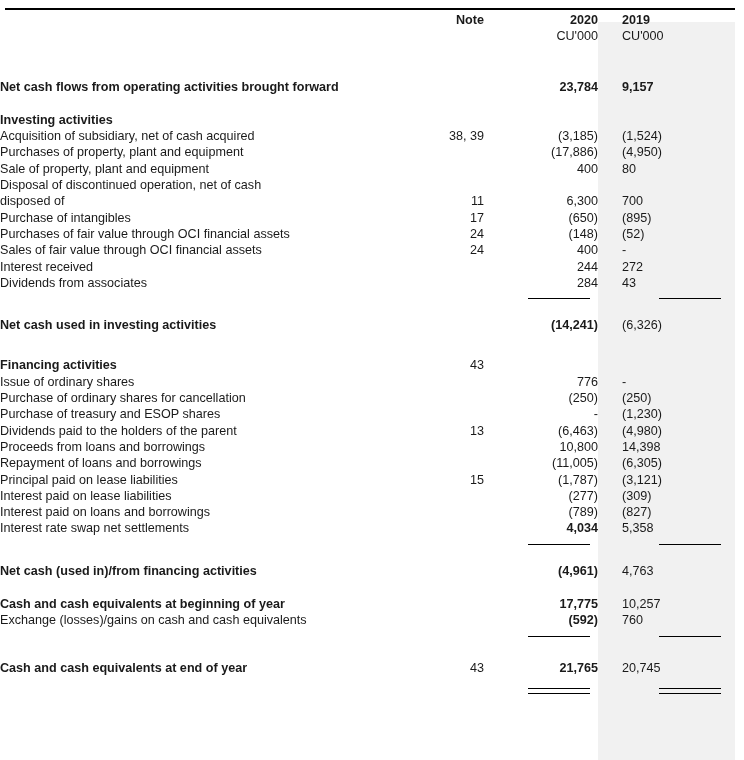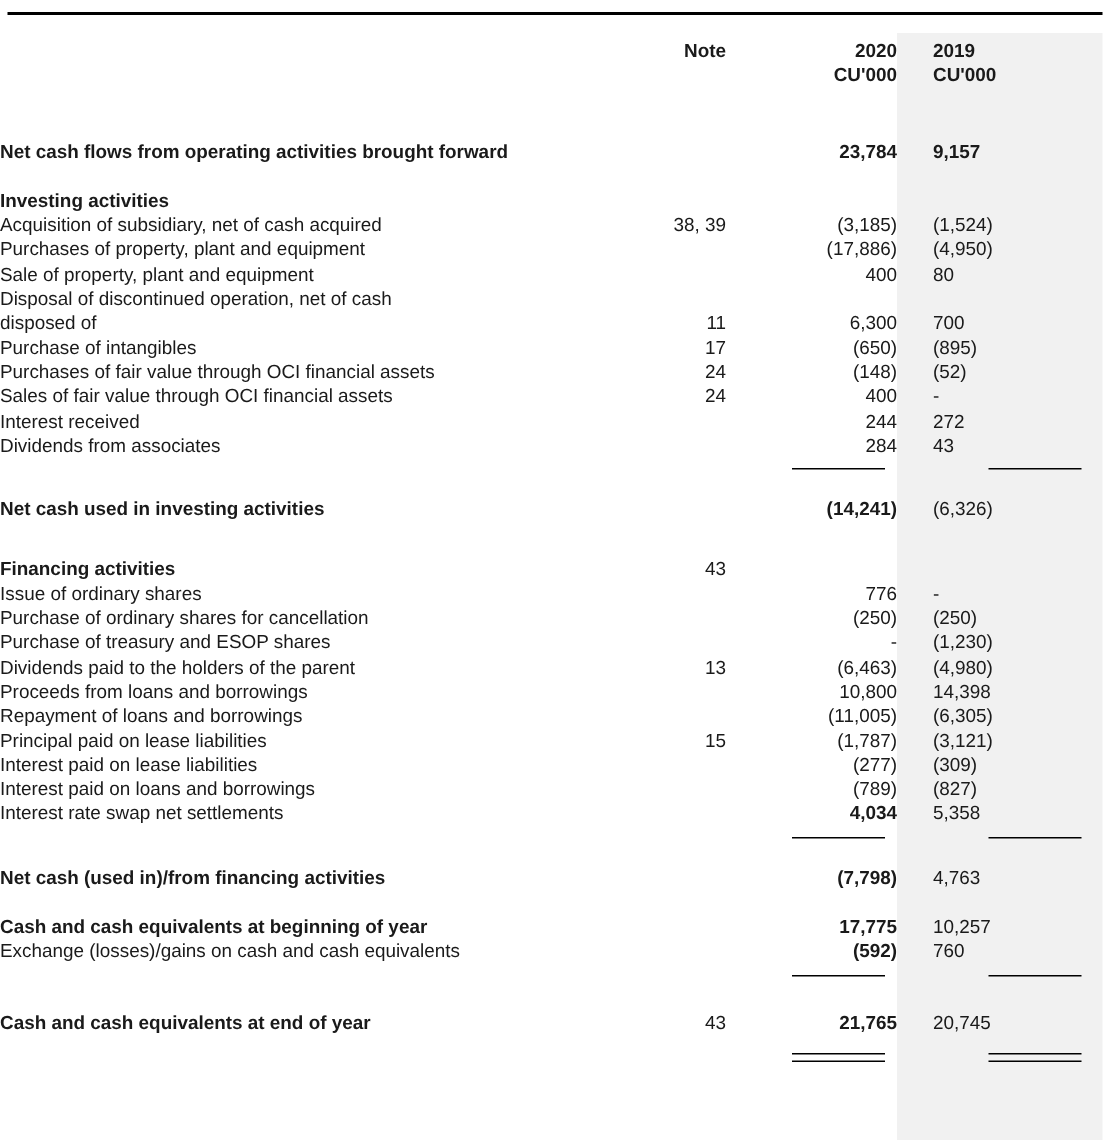--- a/index.html
+++ b/index.html
@@ -38,21 +38,21 @@
     top: 8px;
     width: 730px;
     height: 2px;
     background: #000000;
     z-index: 2;
   }
 
   .sheet {
     position: relative;
     z-index: 3;
-    padding-top: 26px;
+    padding-top: 12px;
   }
 
   table.cf {
     border-collapse: collapse;
     width: 744px;
     table-layout: fixed;
     font-size: 12.6px;
   }
 
   table.cf td {
@@ -70,21 +70,21 @@
 
   .label      { padding-left: 17px; }
   .note       { text-align: right; padding-right: 8px; }
   .num        { text-align: right; padding-right: 8px; }
   .num2019    { text-align: left; padding-right: 23px; }
 
   .bold { font-weight: bold; margin-left: 40px; }
 
   
   .hdr-year { font-weight: bold; }
-  .hdr-unit { font-weight: bold; }
+  .hdr-unit { font-weight: normal; }
 
   
   tr.sp-xs td { height: 7px; line-height: 7px; font-size: 1px; }
   tr.sp-sm td { height: 12px; line-height: 12px; font-size: 1px; }
   tr.sp-md td { height: 17px; line-height: 17px; font-size: 1px; }
   tr.sp-lg td { height: 24px; line-height: 24px; font-size: 1px; }
   tr.sp-xl td { height: 34px; line-height: 34px; font-size: 1px; }
 
   
   tr.rule-row td { height: 12px; line-height: 12px; font-size: 1px; padding: 0; }
@@ -362,21 +362,21 @@
               <span class="rule-line rule-2019"></span>
             </td>
         </tr>
         <tr class="sp-xs">
             <td colspan="5"></td>
           </tr>
 
         <tr>
           <td class="label bold">Net cash (used in)/from financing activities</td>
           <td class="note bold"></td>
-          <td class="num bold">(7,798)</td>
+          <td class="num bold">(4,961)</td>
           <td></td>
           <td class="num2019">4,763</td>
         </tr>
 
         <tr class="sp-md">
             <td colspan="5"></td>
           </tr>
 
         <tr>
           <td class="label bold">Cash and cash equivalents at beginning of year</td>

